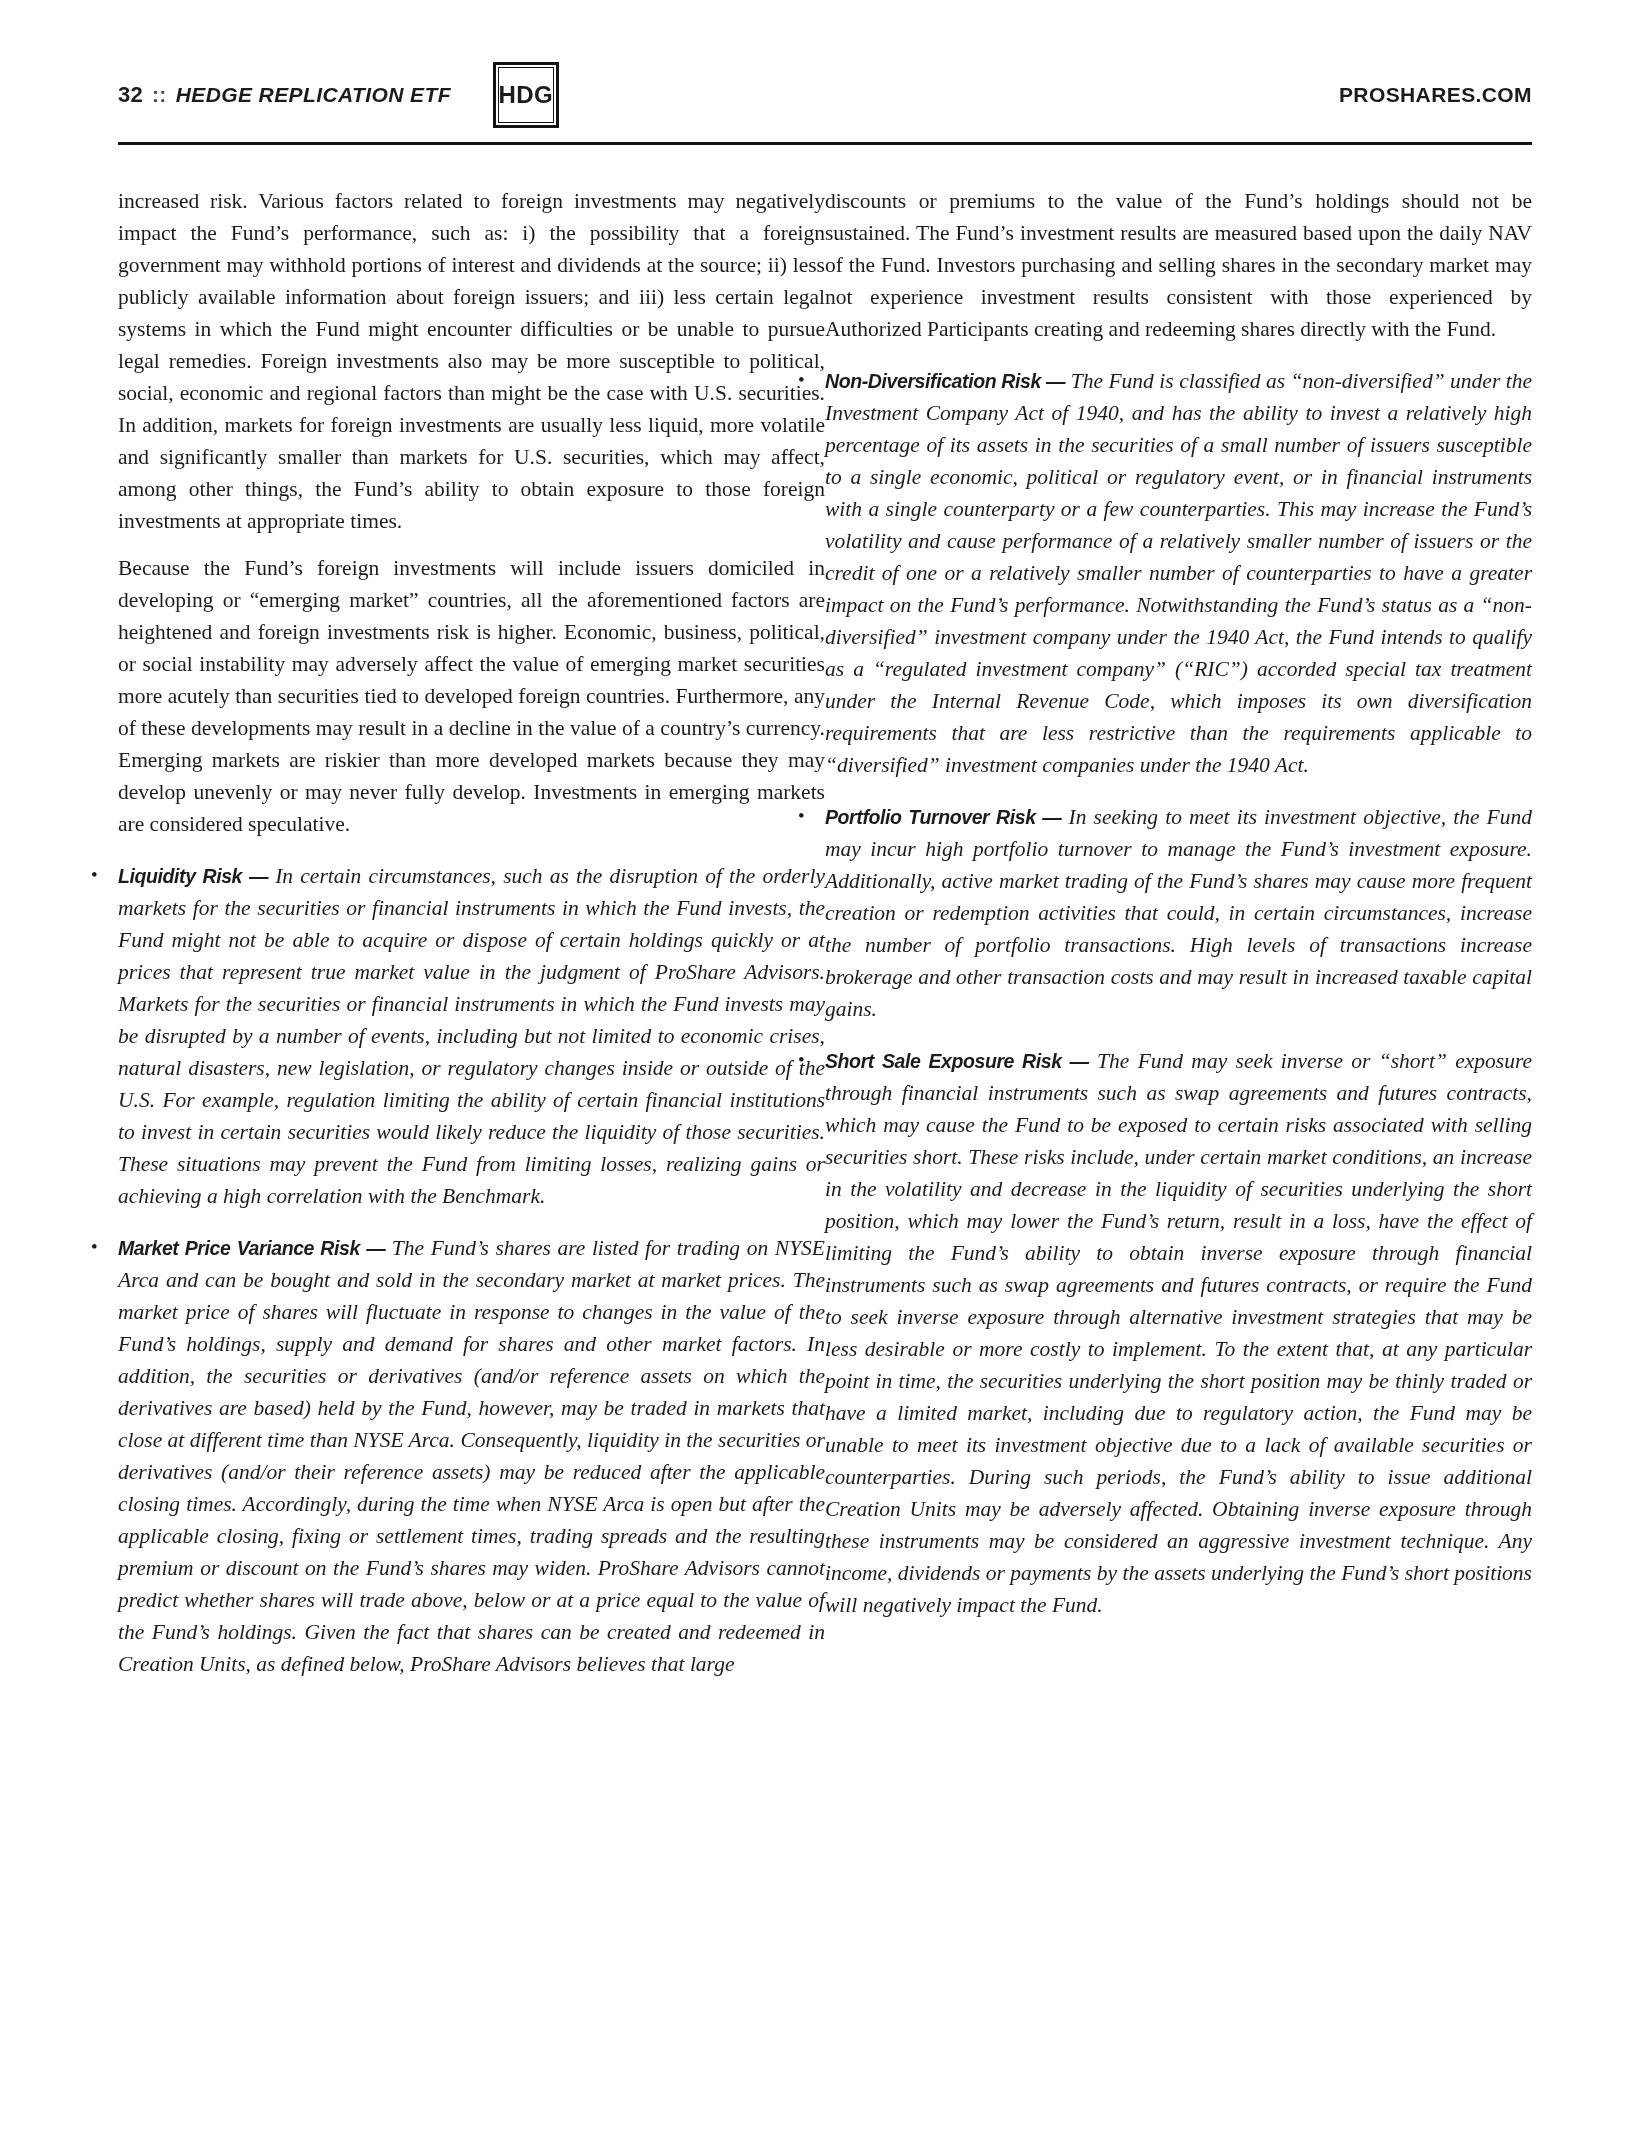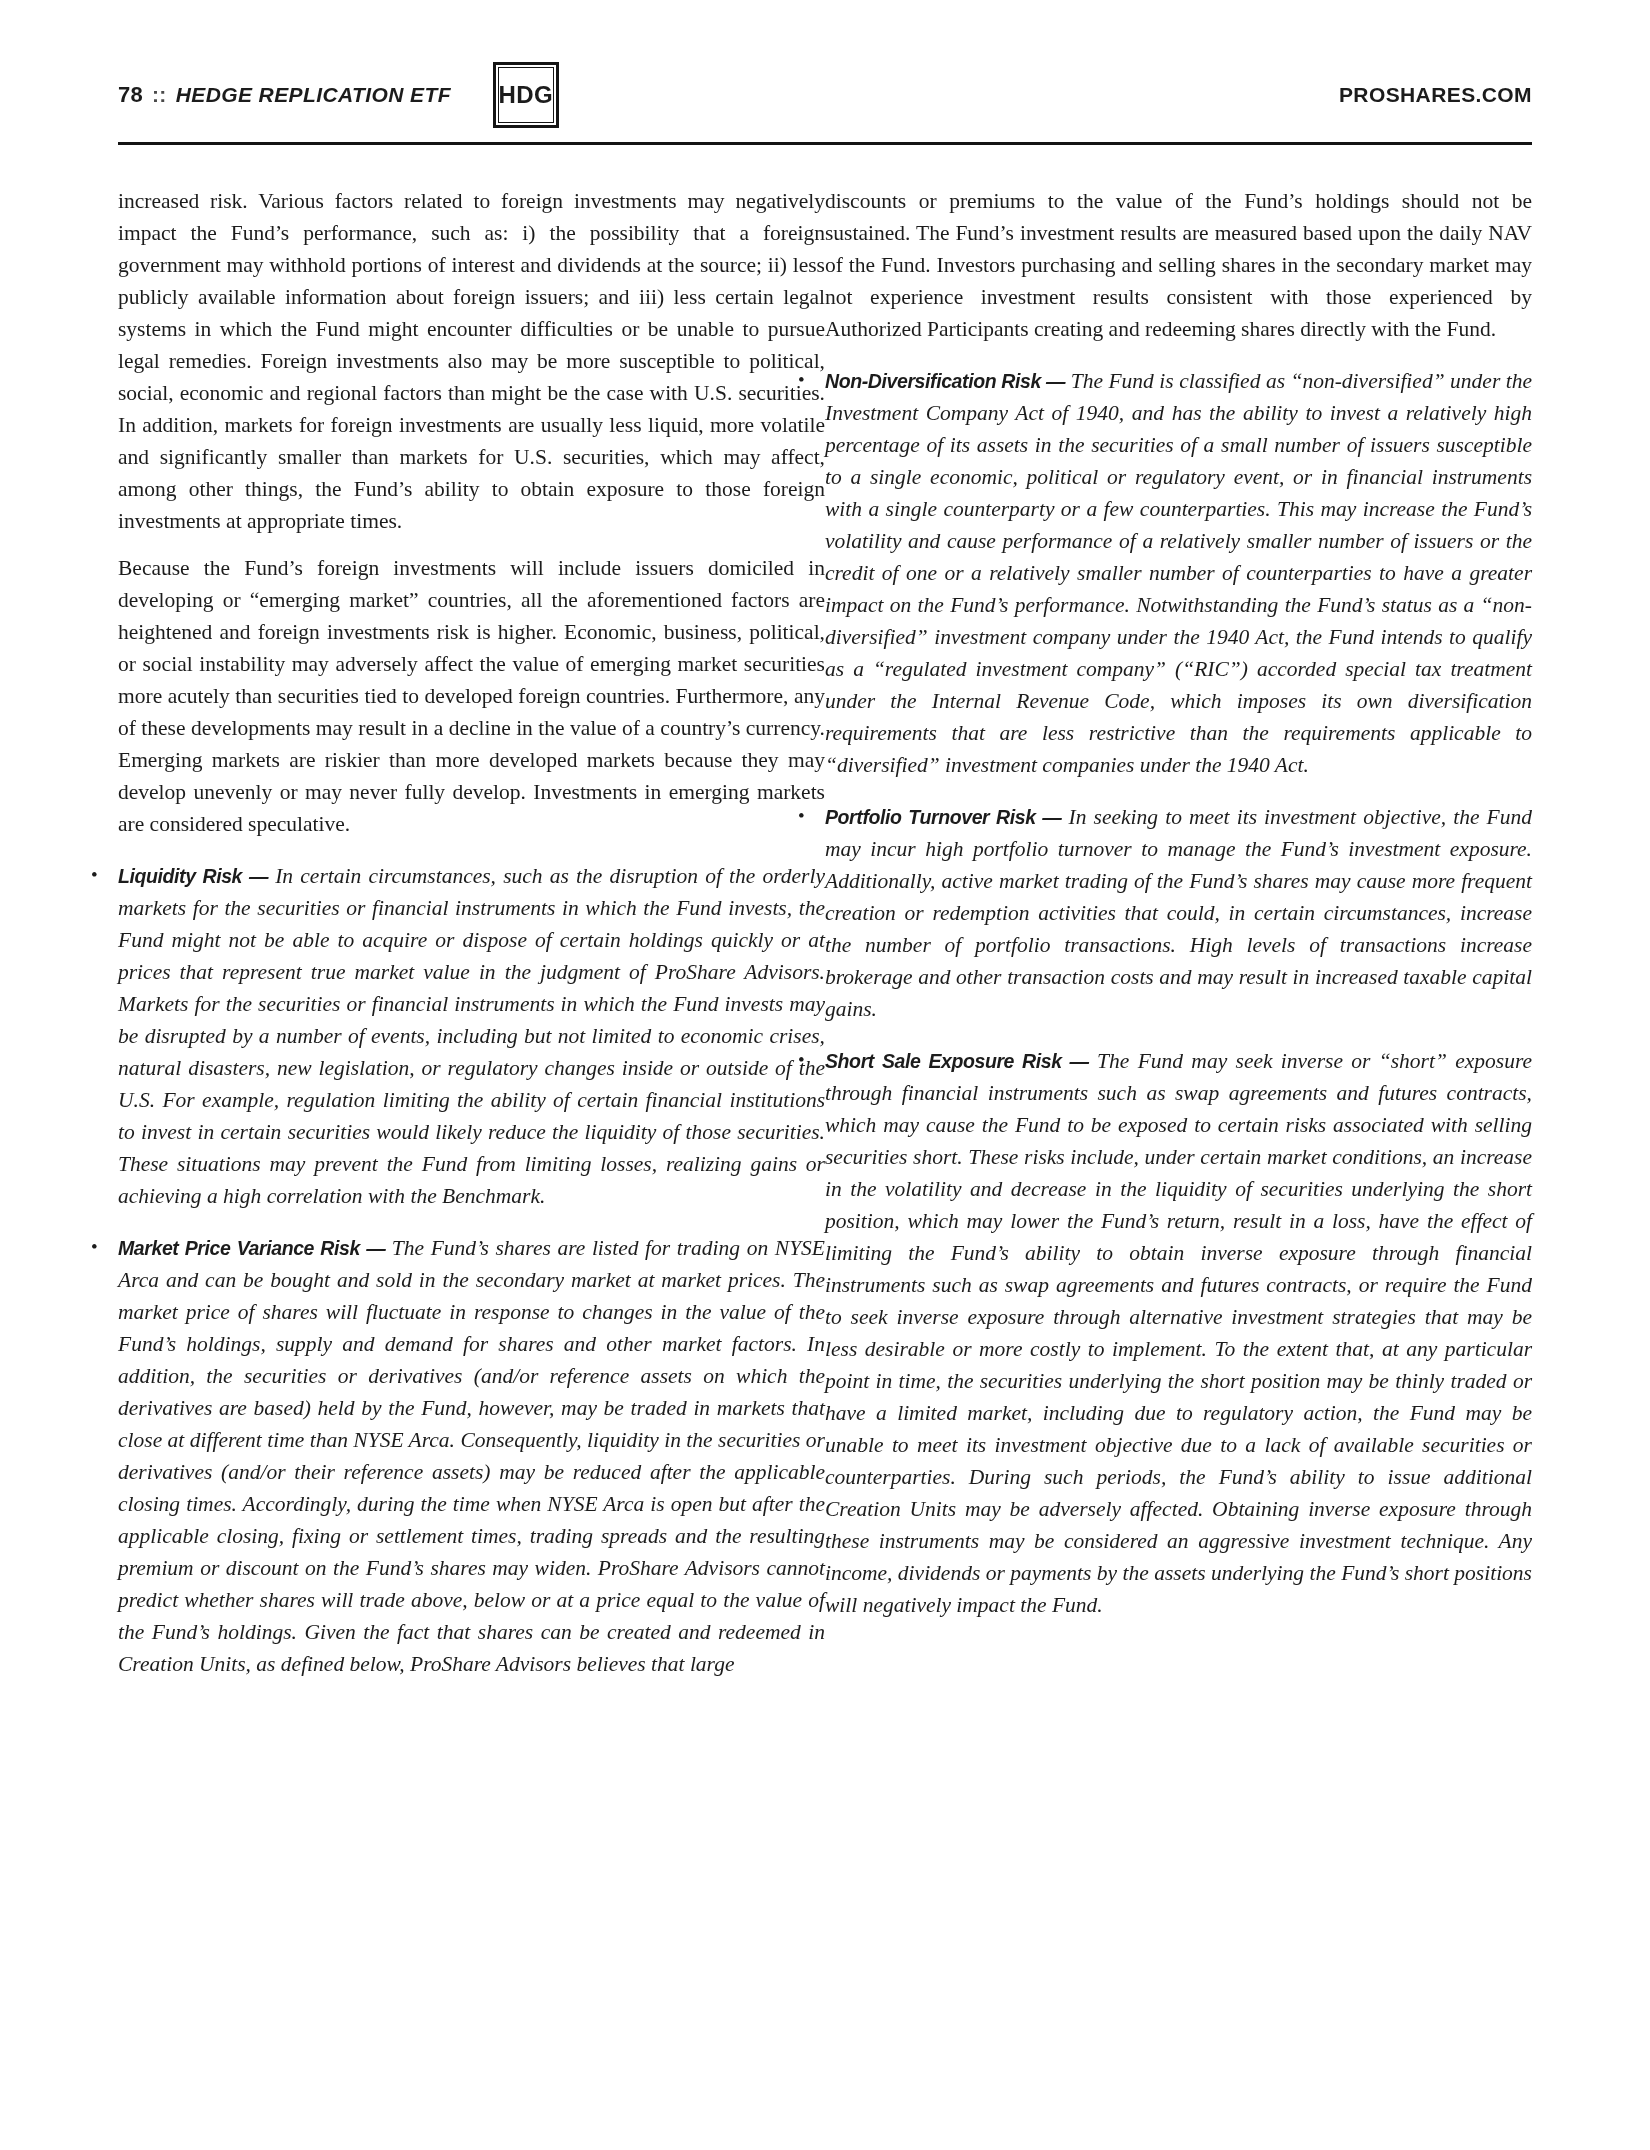--- a/index.html
+++ b/index.html
@@ -93,21 +93,21 @@
     letter-spacing: -0.4px;
   }
 </style>
 </head>
 <body>
 
 <div class="page">
 
   <header class="page-header">
     <div class="header-left">
-      <span class="page-num">78</span>
+      <span class="page-num">32</span>
       <span class="sep">::</span>
       <span class="doc-title">HEDGE REPLICATION ETF</span>
     </div>
     <div class="logo-box">
       <span>HDG</span>
     </div>
     <div class="spacer"></div>
     <span class="website">PROSHARES.COM</span>
   </header>
 

